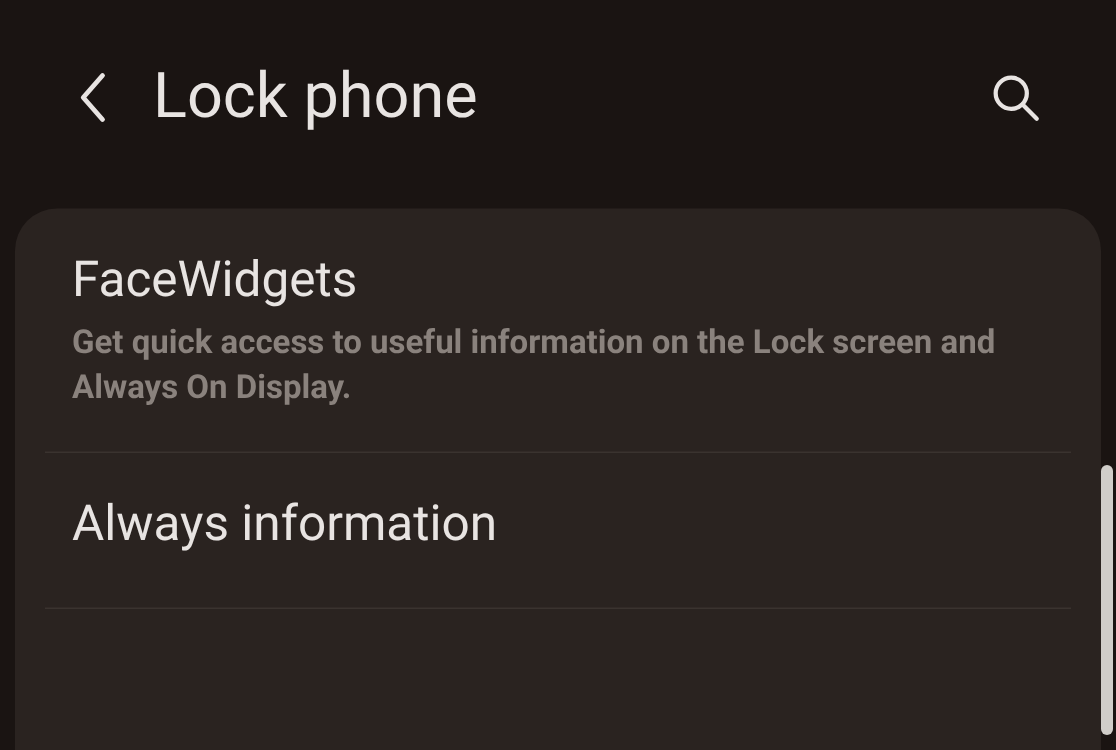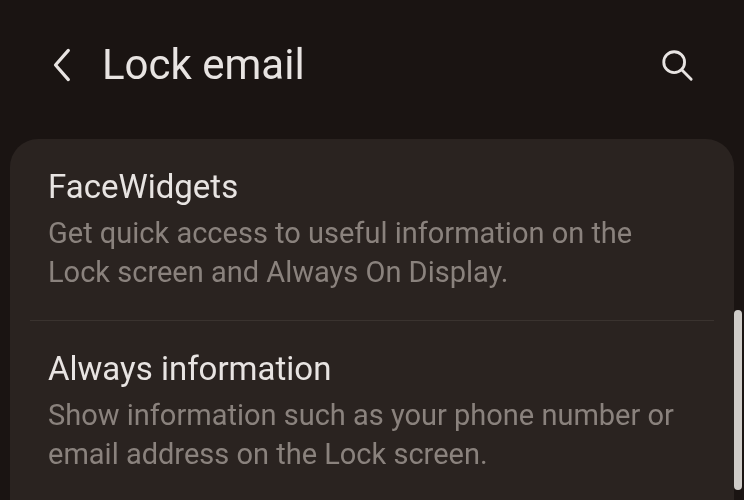--- a/index.html
+++ b/index.html
@@ -61,22 +61,22 @@
       padding: 28px 38px 28px 38px;
       cursor: pointer;
     }
     .item-title {
       font-size: 33px;
       font-weight: 400;
       color: #e8e4e2;
       margin-bottom: 8px;
     }
     .item-desc {
-      font-size: 29px;
-      font-weight: 400;
+      font-size: 22px;
+      font-weight: 700;
       color: #8a827d;
       line-height: 1.35;
     }
     .divider {
       height: 1px;
       background: #3a332f;
       margin: 0 20px;
     }
     .scrollbar {
       position: absolute;
@@ -90,35 +90,34 @@
   </style>
 </head>
 <body>
 
 <div class="header">
   <div class="back-icon">
     <svg viewBox="0 0 24 40" fill="none" stroke="#e8e4e2" stroke-width="3.5" stroke-linecap="round" stroke-linejoin="round">
       <polyline points="20,4 6,20 20,36"></polyline>
     </svg>
   </div>
-  <div class="title">Lock email</div>
+  <div class="title">Lock phone</div>
   <div class="search-icon">
     <svg viewBox="0 0 36 36" fill="none" stroke="#e8e4e2" stroke-width="3" stroke-linecap="round">
       <circle cx="15" cy="15" r="11"></circle>
       <line x1="23" y1="23" x2="33" y2="33"></line>
     </svg>
   </div>
 </div>
 
 <div class="content">
   <div class="item">
     <div class="item-title">FaceWidgets</div>
     <div class="item-desc">Get quick access to useful information on the Lock screen and Always On Display.</div>
   </div>
   <div class="divider"></div>
   <div class="item">
     <div class="item-title">Always information</div>
-    <div class="item-desc">Show information such as your phone number or email address on the Lock screen.</div>
   </div>
   <div class="divider"></div>
 </div>
 
 <div class="scrollbar"></div>
 
 </body></html>

